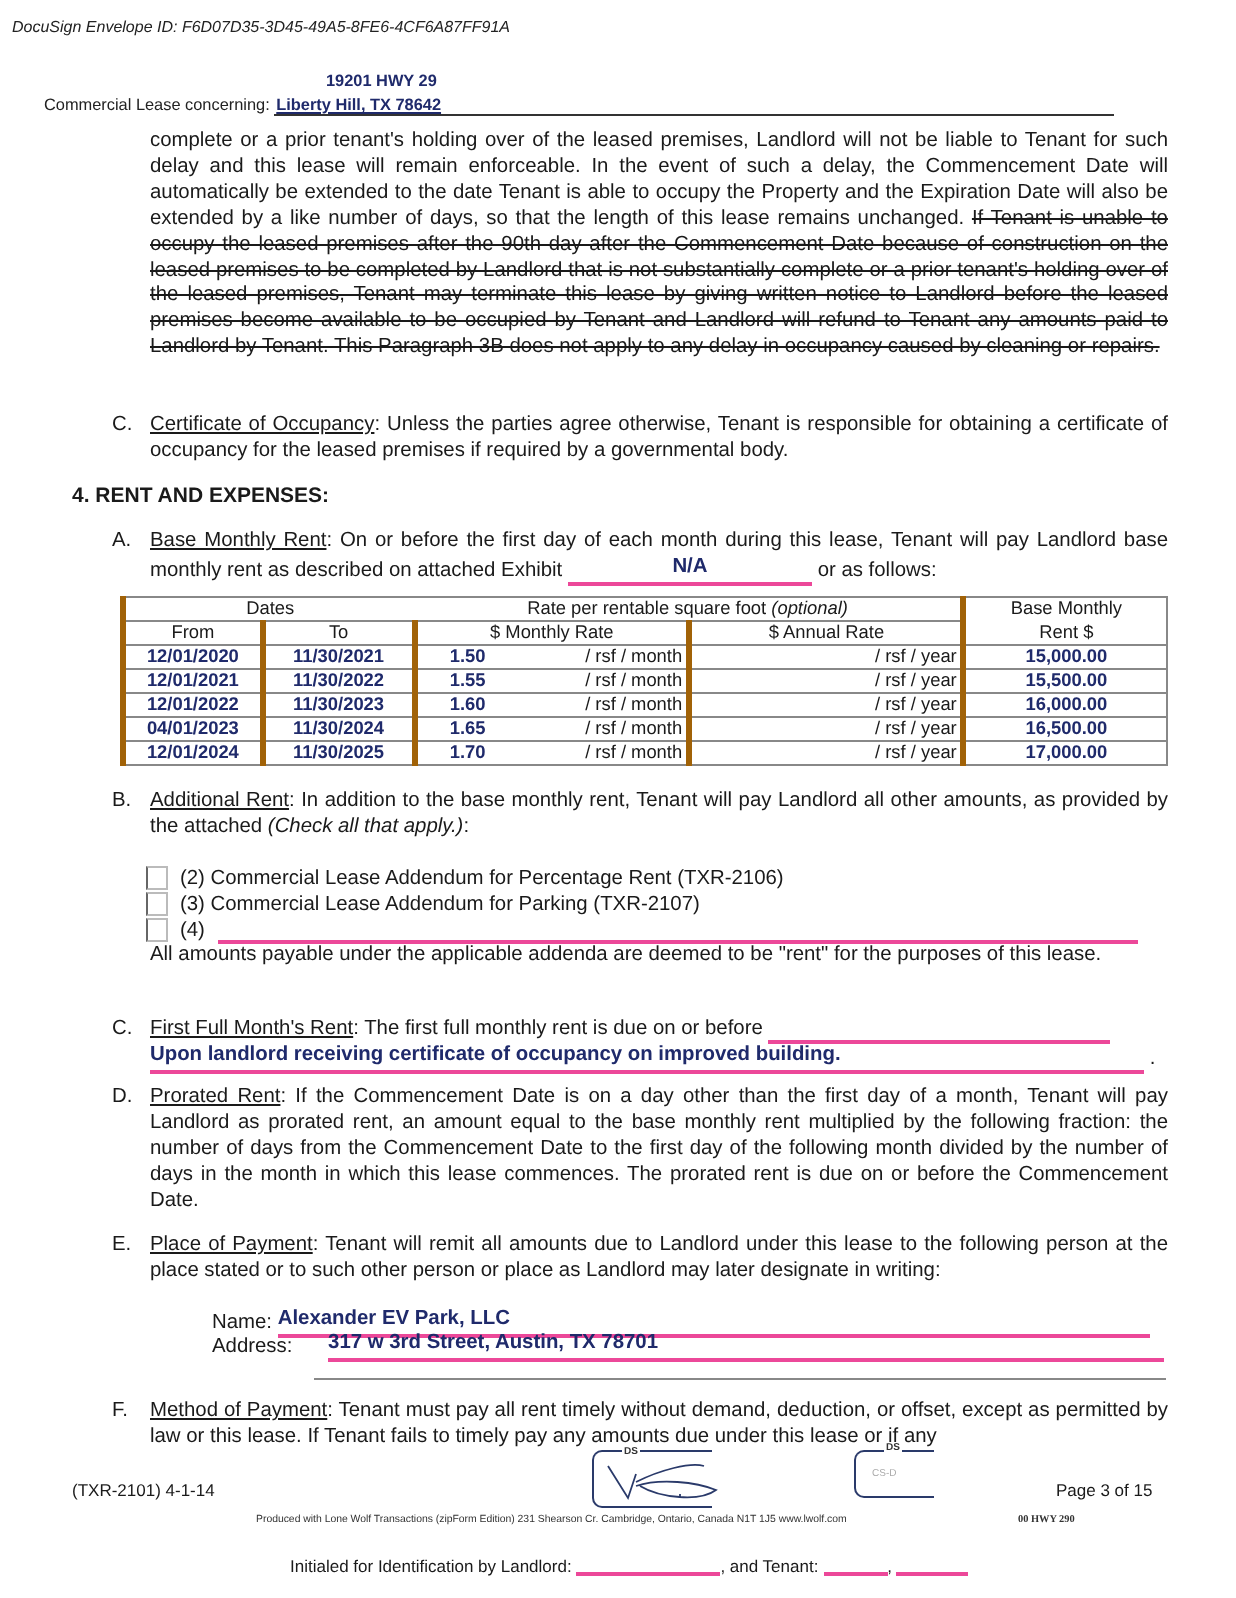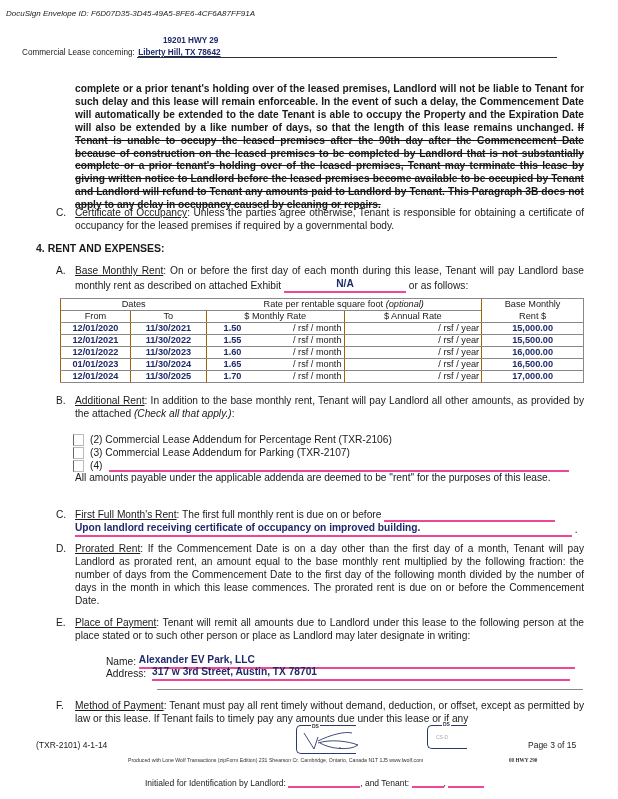--- a/index.html
+++ b/index.html
@@ -21,21 +21,21 @@
 
   .para { position: absolute; left: 75px; width: 509px; }
   .label-letter { position: absolute; font-size: 10.2px; }
 
   .sec4 { position: absolute; left: 36px; top: 242px; font-size: 10.5px; font-weight: bold; }
 
   
   .rent-table { position: absolute; left: 60px; top: 298px; width: 524px; border-collapse: collapse; font-size: 9.2px; }
   .rent-table td { height: 11.2px; line-height: 11px; padding: 0 2px; }
   .rent-table .hd td { text-align: center; }
-  .rent-table .bl { border-left: 1px solid #a16207; }
+  .rent-table .bl { border-left: 3px solid #a16207; }
   .rent-table .br { border-right: 1px solid #888; }
   .rent-table .bt { border-top: 1px solid #888; }
   .rent-table .bb { border-bottom: 1px solid #888; }
   .rent-table .val { color: #1f2a6b; font-weight: bold; }
   .rent-table .c { text-align: center; }
   .rent-table .r { text-align: right; }
 
   .checkline { position: absolute; left: 73px; font-size: 10.2px; height: 13px; line-height: 13px; white-space: nowrap; }
   .cbox { display: inline-block; width: 11px; height: 12px; border-left: 1px solid #666; border-bottom: 1px solid #bbb; border-top: 1px solid #bbb; border-right: 1px solid #bbb; vertical-align: middle; text-align: center; font-weight: bold; color: #1f2a6b; font-size: 10px; line-height: 11px; margin-right: 6px; }
 
@@ -56,21 +56,21 @@
 <div class="page">
 
   <div class="envelope">DocuSign Envelope ID: F6D07D35-3D45-49A5-8FE6-4CF6A87FF91A</div>
 
   <div class="hdr-line1">19201 HWY 29</div>
   <div class="hdr-line2">
     <span class="lbl">Commercial Lease concerning:</span>
     <span class="val">Liberty Hill, TX  78642</span>
   </div>
 
-  <div class="para body-text" style="top:83px;font-weight:bold;">
+  <div class="para body-text" style="top:65px;">
     <span>complete or a prior tenant's holding over of the leased premises, Landlord will not be liable to Tenant for such delay and this lease will remain enforceable. In the event of such a delay, the Commencement Date will automatically be extended to the date Tenant is able to occupy the Property and the Expiration Date will also be extended by a like number of days, so that the length of this lease remains unchanged.</span>
     <span class="strike">If Tenant is unable to occupy the leased premises after the 90th day after the Commencement Date because of construction on the leased premises to be completed by Landlord that is not substantially complete or a prior tenant's holding over of the leased premises, Tenant may terminate this lease by giving written notice to Landlord before the leased premises become available to be occupied by Tenant and Landlord will refund to Tenant any amounts paid to Landlord by Tenant. This Paragraph 3B does not apply to any delay in occupancy caused by cleaning or repairs.</span>
   </div>
 
   <div class="label-letter" style="left:56px; top:207px;">C.</div>
   <div class="para body-text" style="top:207px;">
     <span class="ul">Certificate of Occupancy</span><span>: Unless the parties agree otherwise, Tenant is responsible for obtaining a certificate of occupancy for the leased premises if required by a governmental body.</span>
   </div>
 
   <div class="sec4">4.   RENT AND EXPENSES:</div>
@@ -122,21 +122,21 @@
     </tr>
     <tr>
       <td class="bl bb val c">12/01/2022</td>
       <td class="bl bb val c">11/30/2023</td>
       <td class="bl bb val c">1.60</td>
       <td class="bb r">/ rsf / month</td>
       <td class="bl bb r">/ rsf / year</td>
       <td class="bl br bb val c">16,000.00</td>
     </tr>
     <tr>
-      <td class="bl bb val c">01/01/2023</td>
+      <td class="bl bb val c">04/01/2023</td>
       <td class="bl bb val c">11/30/2024</td>
       <td class="bl bb val c">1.65</td>
       <td class="bb r">/ rsf / month</td>
       <td class="bl bb r">/ rsf / year</td>
       <td class="bl br bb val c">16,500.00</td>
     </tr>
     <tr>
       <td class="bl bb val c">12/01/2024</td>
       <td class="bl bb val c">11/30/2025</td>
       <td class="bl bb val c">1.70</td>
@@ -185,21 +185,21 @@
   <div class="para body-text" style="top:617px;">
     <span class="ul">Place of Payment</span><span>: Tenant will remit all amounts due to Landlord under this lease to the following person at the place stated or to such other person or place as Landlord may later designate in writing:</span>
   </div>
 
   <div class="body-text" style="position:absolute; left:106px; top:654px; white-space:nowrap;">
     <span>Name:</span>
     <span class="fillline blue" style="width:436px;">Alexander EV Park, LLC</span>
   </div>
   <div class="body-text" style="position:absolute; left:106px; top:666px; white-space:nowrap;">
     <span>Address:</span>
-    <span class="fillline blue" style="width:418px; margin-left:3px;">317 w 3rd Street, Austin, TX 78701</span>
+    <span class="fillline blue" style="width:418px; margin-left:15px;">317 w 3rd Street, Austin, TX 78701</span>
   </div>
   <div style="position:absolute; left:157px; top:689px; width:426px; height:1px; background:#888;"></div>
 
   <div class="label-letter" style="left:56px; top:700px;">F.</div>
   <div class="para body-text" style="top:700px;">
     <span class="ul">Method of Payment</span><span>: Tenant must pay all rent timely without demand, deduction, or offset, except as permitted by law or this lease. If Tenant fails to timely pay any amounts due under this lease or if any</span>
   </div>
 
   <div class="footer-left">(TXR-2101) 4-1-14</div>
   <div class="footer-mid">

